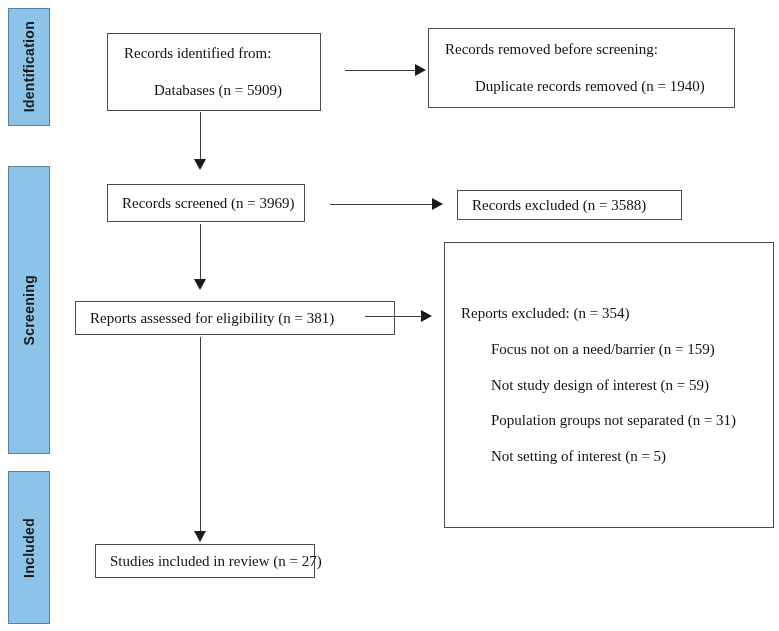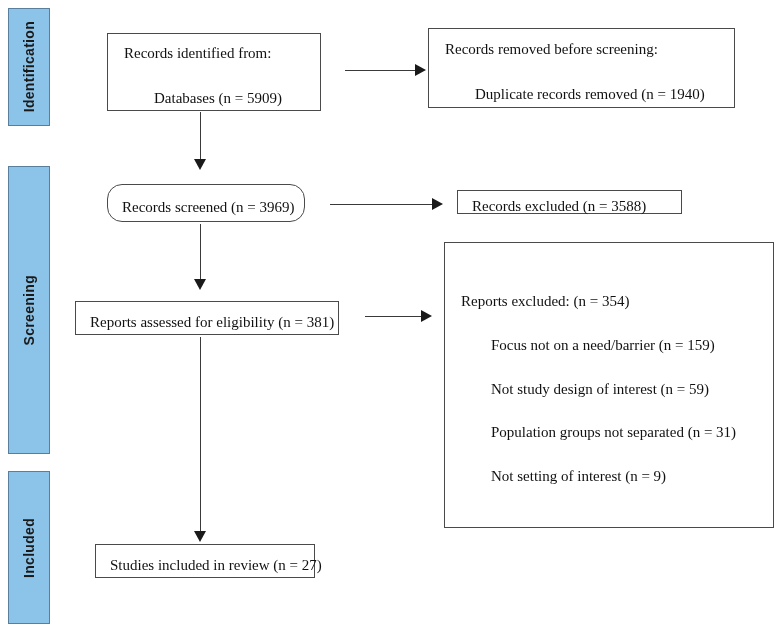--- a/index.html
+++ b/index.html
@@ -47,21 +47,20 @@
     background: #ffffff;
     border: 1px solid #4a4a4a;
     box-sizing: border-box;
     font-size: 15px;
     line-height: 1.25;
     color: #111111;
   }
   .node .line {
     display: block;
     white-space: nowrap;
-    margin-top: 8px;
   }
   .node .indent {
     padding-left: 30px;
   }
 
   
   .node.single {
     display: flex;
     align-items: center;
     padding-left: 14px;
@@ -144,48 +143,48 @@
   <div class="conn">
     <div class="h-line" style="left:345px; top:70px; width:72px;"></div>
     <div class="arrow-right" style="left:415px; top:64px;"></div>
   </div>
 
   <div class="conn">
     <div class="v-line" style="left:200px; top:112px; height:50px;"></div>
     <div class="arrow-down" style="left:194px; top:159px;"></div>
   </div>
 
-  <div class="node single" style="left:107px; top:184px; width:198px; height:38px;border-radius:15px;">
+  <div class="node single" style="left:107px; top:184px; width:198px; height:38px;">
     <span class="line">Records screened (n = 3969)</span>
   </div>
 
-  <div class="node single" style="left:457px; top:190px; width:225px; height:24px;">
+  <div class="node single" style="left:457px; top:190px; width:225px; height:30px;">
     <span class="line">Records excluded (n = 3588)</span>
   </div>
 
   <div class="conn">
     <div class="h-line" style="left:330px; top:204px; width:104px;"></div>
     <div class="arrow-right" style="left:432px; top:198px;"></div>
   </div>
 
   <div class="conn">
     <div class="v-line" style="left:200px; top:224px; height:57px;"></div>
     <div class="arrow-down" style="left:194px; top:279px;"></div>
   </div>
 
-  <div class="node single" style="left:75px; top:301px; width:264px; height:34px;">
+  <div class="node single" style="left:75px; top:301px; width:320px; height:34px;">
     <span class="line">Reports assessed for eligibility (n = 381)</span>
   </div>
 
   <div class="node listbox" style="left:444px; top:242px; width:330px; height:286px;">
     <span class="line">Reports excluded: (n = 354)</span>
     <span class="line indent">Focus not on a need/barrier (n = 159)</span>
     <span class="line indent">Not study design of interest (n = 59)</span>
     <span class="line indent">Population groups not separated (n = 31)</span>
-    <span class="line indent">Not setting of interest (n = 9)</span>
+    <span class="line indent">Not setting of interest (n = 5)</span>
   </div>
 
   <div class="conn">
     <div class="h-line" style="left:365px; top:316px; width:58px;"></div>
     <div class="arrow-right" style="left:421px; top:310px;"></div>
   </div>
 
   <div class="conn">
     <div class="v-line" style="left:200px; top:337px; height:197px;"></div>
     <div class="arrow-down" style="left:194px; top:531px;"></div>

